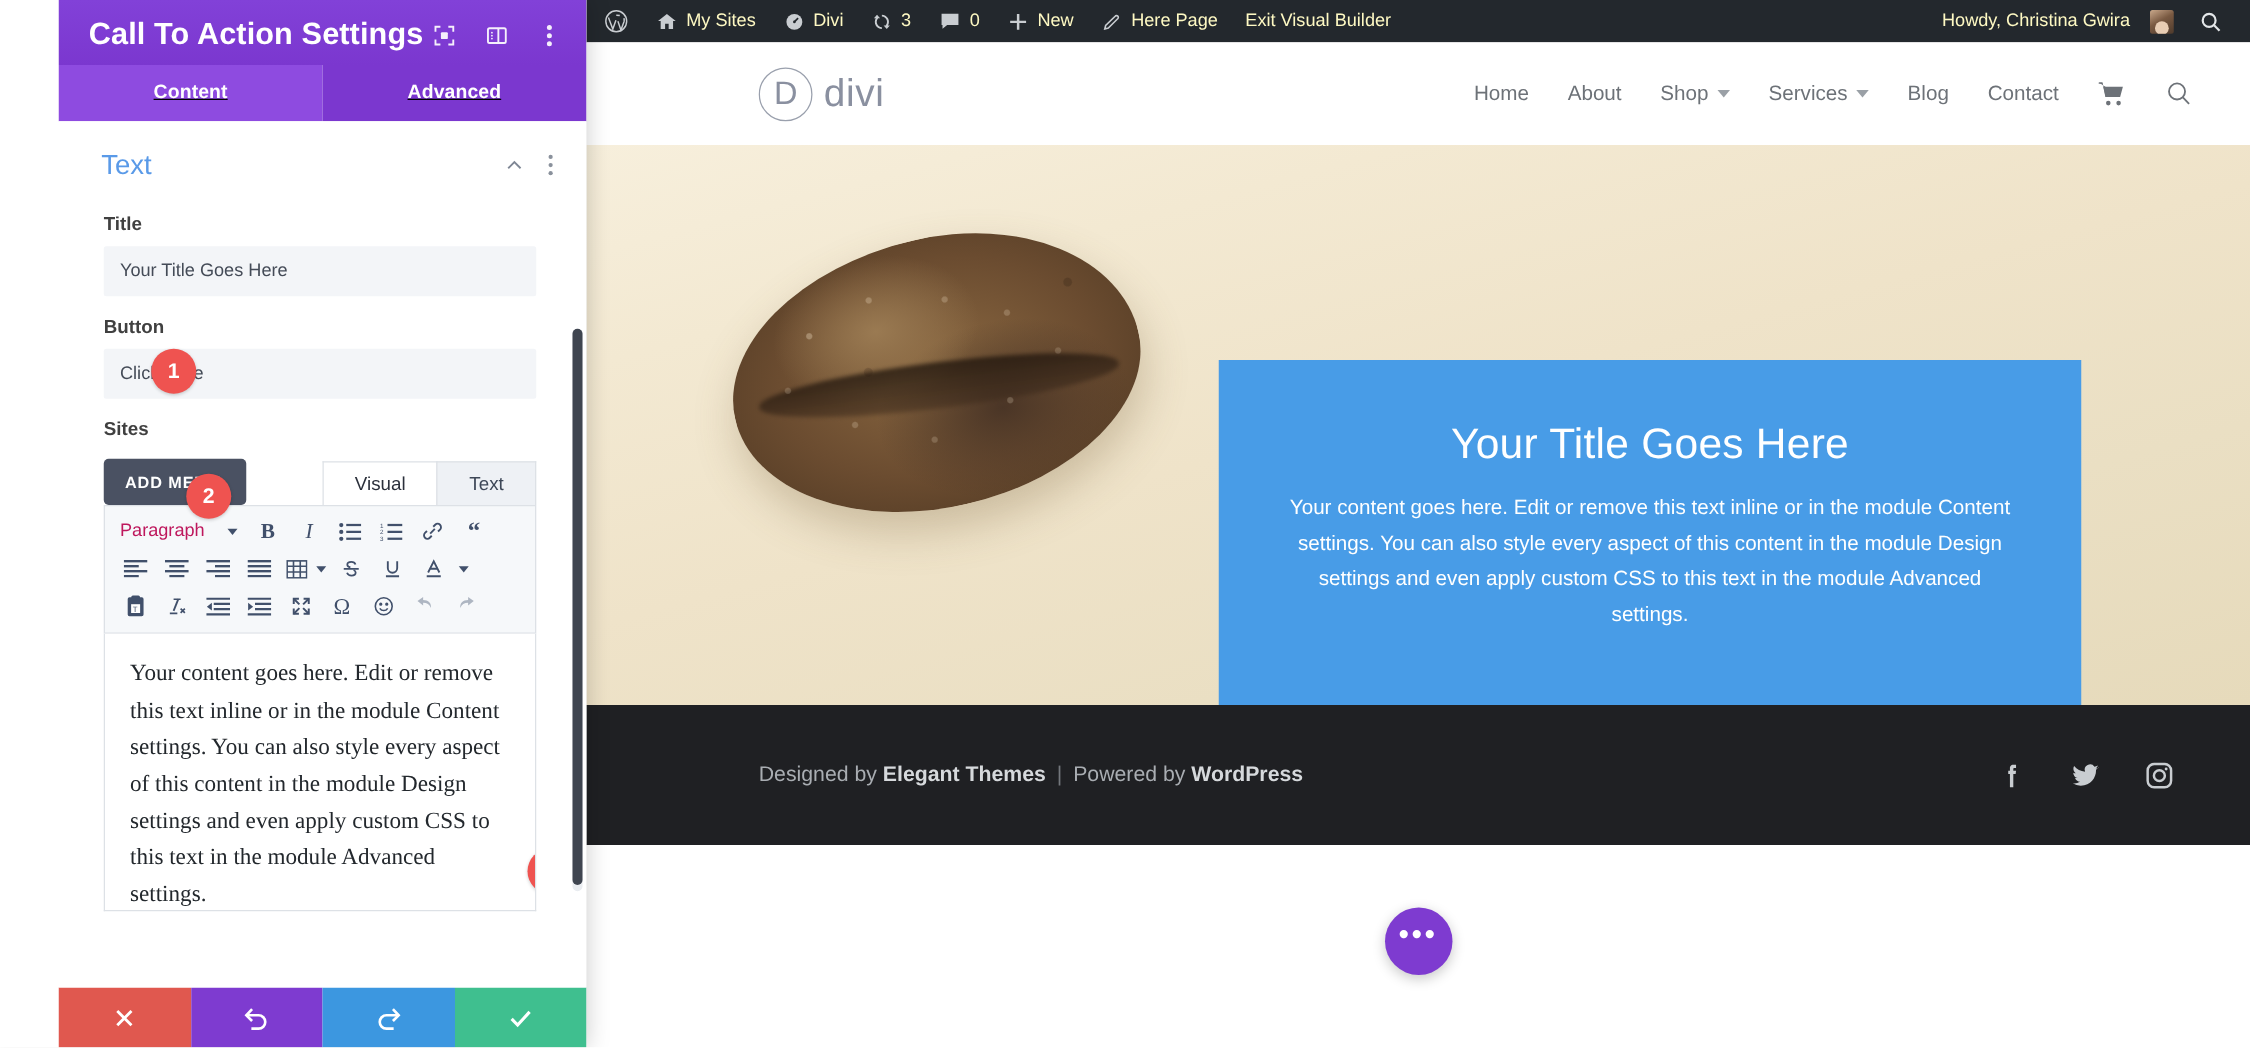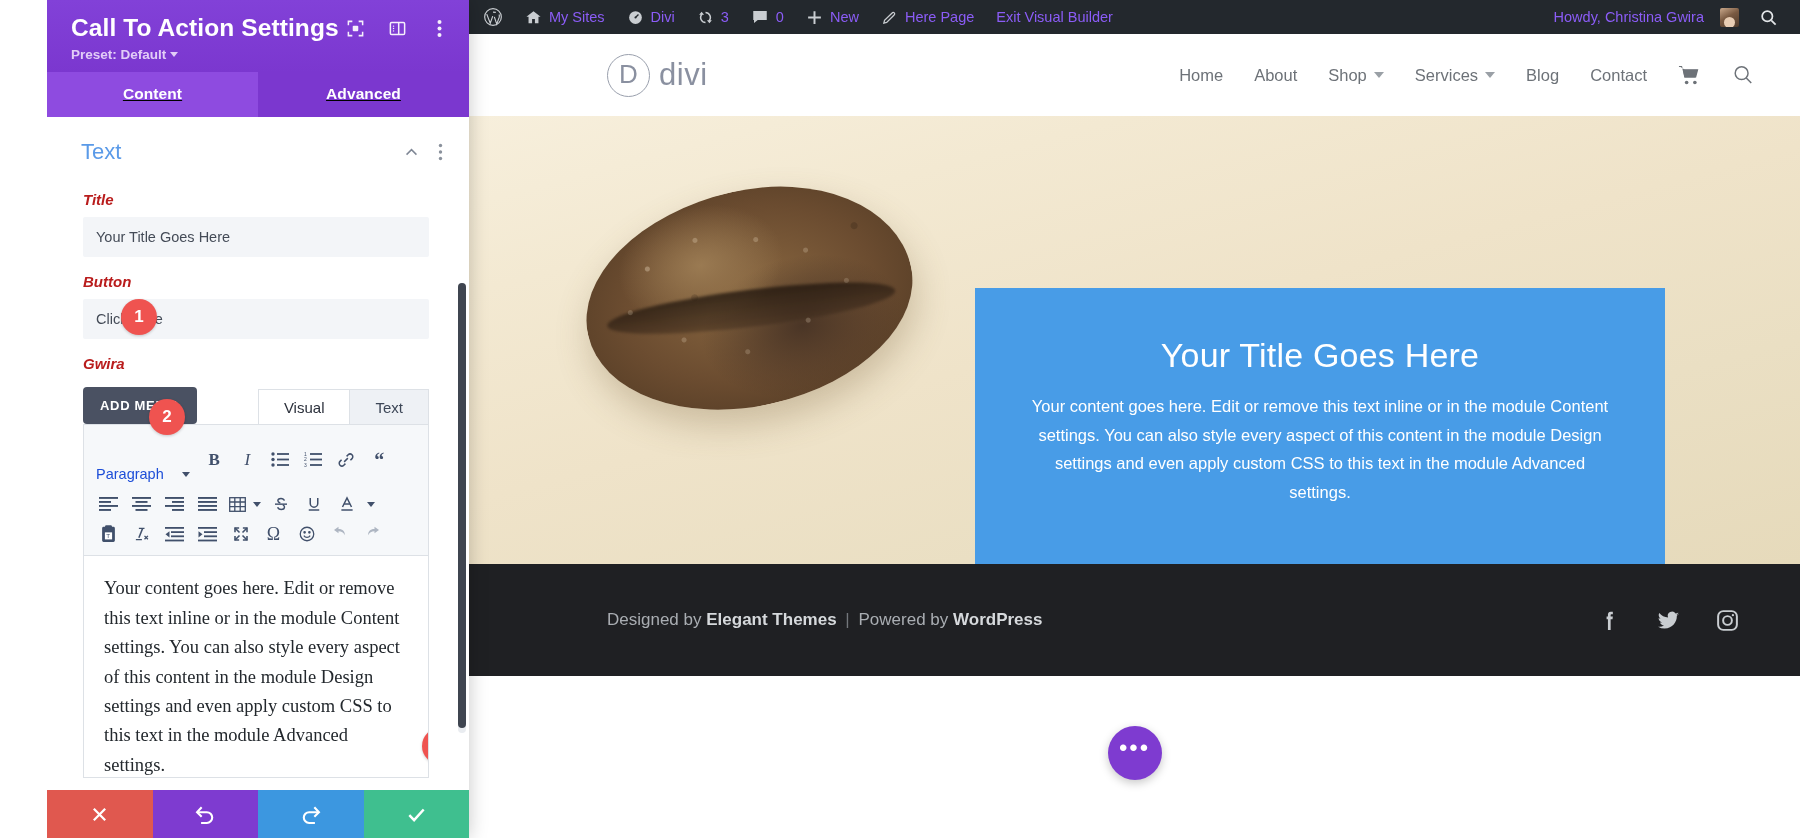--- a/index.html
+++ b/index.html
@@ -57,22 +57,22 @@
   .section-head {
     display:flex; align-items:center;
     padding: 22px 26px 10px 34px;
   }
   .section-title { color: #5a9ae8; font-size: 22px; flex:1; font-weight: 400; }
   .sec-ico { color:#8f99a8; cursor:pointer; display:flex; align-items:center; }
   .sec-ico.dots { margin-left: 18px; font-size: 19px; line-height: 1; letter-spacing:0; color:#8a919c; }
 
   .field { padding: 0 40px 0 36px; }
   .field-label {
-    font-size: 15px; color: #b91c1c; font-weight: bold;
-    margin: 16px 0 9px 0; position: relative; display:inline-block;font-style:italic;
+    font-size: 15px; color: #404040; font-weight: bold;
+    margin: 16px 0 9px 0; position: relative; display:inline-block;
   }
   .text-input {
     width: 100%; background: #f3f5f8; border: none;
     padding: 12px 13px; font-size: 14.5px; color: #444b57;
     font-family: "Liberation Sans", sans-serif;
     border-radius: 2px;
   }
 
   
   .badge {
@@ -104,21 +104,21 @@
     padding: 6px 8px 7px; display:flex; flex-direction:column; gap:2px;
   }
   .tb-row { display:flex; align-items:center; }
   .tb-btn {
     width: 33px; height: 28px; display:flex; align-items:center; justify-content:center;
     color:#41506b; cursor:pointer; font-size:15px;
   }
   .tb-btn svg { display:block; }
   .para-select {
     display:flex; align-items:center; gap:18px; padding: 0 8px 0 4px;
-    font-size: 14.5px; color:#1d4ed8; cursor:pointer; height:28px;margin-top:29px;
+    font-size: 14.5px; color:#be185d; cursor:pointer; height:28px;
   }
   .tiny-caret { width:0;height:0;border-left:4.5px solid transparent;border-right:4.5px solid transparent;border-top:5px solid #41506b; }
 
   .ed-content {
     border:1px solid #dde1e6; border-top:none; background:#fff;
     padding: 18px 20px 16px; height: 222px; overflow:hidden;
     font-family: "Liberation Serif", serif;
     font-size: 18.5px; line-height: 1.59; color: #23282d;
     position: relative;
   }
@@ -132,21 +132,21 @@
 
   .panel-footer { flex:0 0 auto; display:flex; height: 48px; }
   .pf-btn { flex:1; display:flex; align-items:center; justify-content:center; cursor:pointer; }
   .pf-btn svg { display:block; }
 
   
   .right-area { position:absolute; left:469px; top:0; width:1331px; height:838px; background:#fff; overflow:hidden;}
 
   .adminbar {
     position:absolute; left:0; top:0; width:1331px; height:34px;
-    background:#23282d; color:#8b5cf6;
+    background:#23282d; color:#fef9c3;
     display:flex; align-items:flex-end; font-size:14.5px;
   }
   .ab-item { display:flex; align-items:center; gap:7px; padding: 0 11px; height:34px; cursor:pointer; white-space:nowrap;}
   .ab-item svg { display:block; }
   .ab-right { margin-left:auto; display:flex; align-items:center; padding-right:8px; }
   .ab-avatar {
     width:19px; height:19px; border-radius:2px; margin-left:9px;
     background: linear-gradient(150deg,#caa98c 0%, #7a5a42 45%, #4e3a2c 100%);
     position:relative; overflow:hidden;
   }
@@ -428,24 +428,20 @@
           </div>
           <div class="hicon">
             <svg width="5" height="19" viewBox="0 0 5 19" fill="#fff">
               <circle cx="2.5" cy="3" r="2"></circle>
                 <circle cx="2.5" cy="9.5" r="2"></circle>
                 <circle cx="2.5" cy="16" r="2"></circle>
             </svg>
           </div>
         </div>
       </div>
-      <div class="preset-line">
-        <span>Preset: Default</span>
-        <i class="caret-d"></i>
-      </div>
     </div>
 
     <div class="panel-tabs">
       <div class="ptab active">Content</div>
       <div class="ptab">Advanced</div>
     </div>
 
     <div class="panel-body">
       <div class="panel-scroll">
 
@@ -471,21 +467,21 @@
           <input class="text-input" type="text" value="Your Title Goes Here" style="">
         </div>
 
         <div class="field">
           <div class="field-label">Button</div>
           <div class="badge" style="left:102px; top:282px;">2</div>
           <input class="text-input" type="text" value="Click Here" style="">
         </div>
 
         <div class="field">
-          <div class="field-label">Gwira</div>
+          <div class="field-label">Sites</div>
         </div>
 
         <div class="editor-wrap">
           <div class="editor-top">
             <button class="add-media">ADD MEDIA</button>
             <div class="ed-tabs">
               <div class="ed-tab active">Visual</div>
               <div class="ed-tab">Text</div>
             </div>
           </div>

